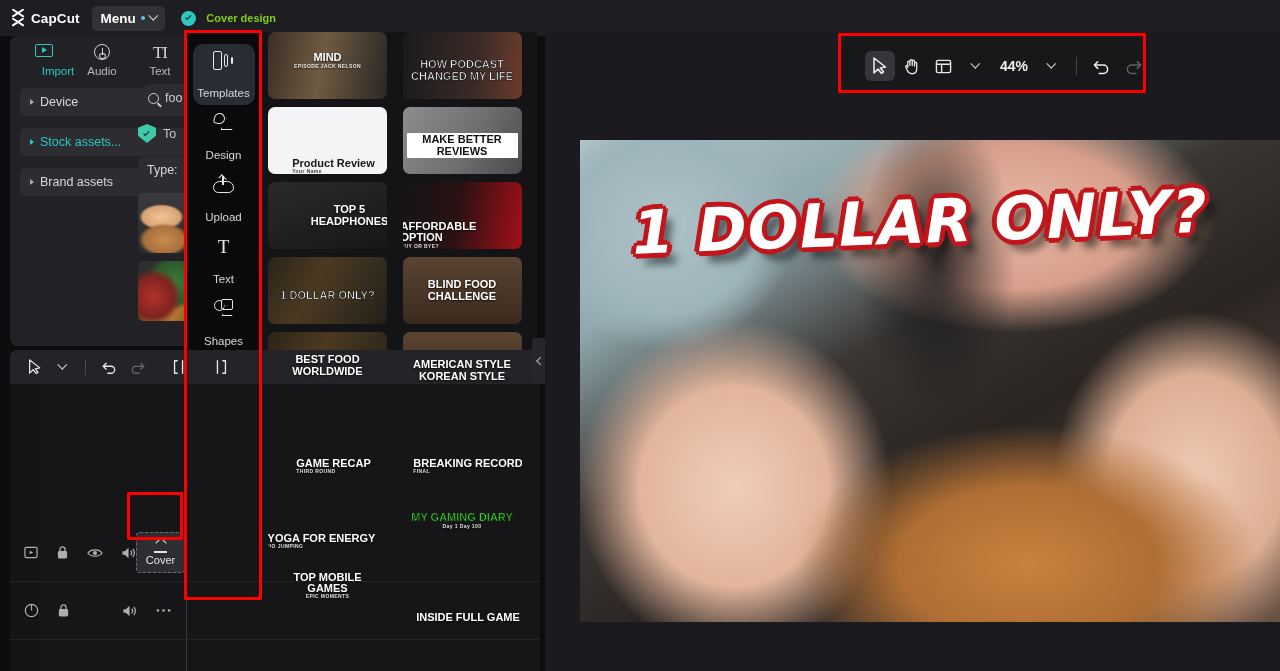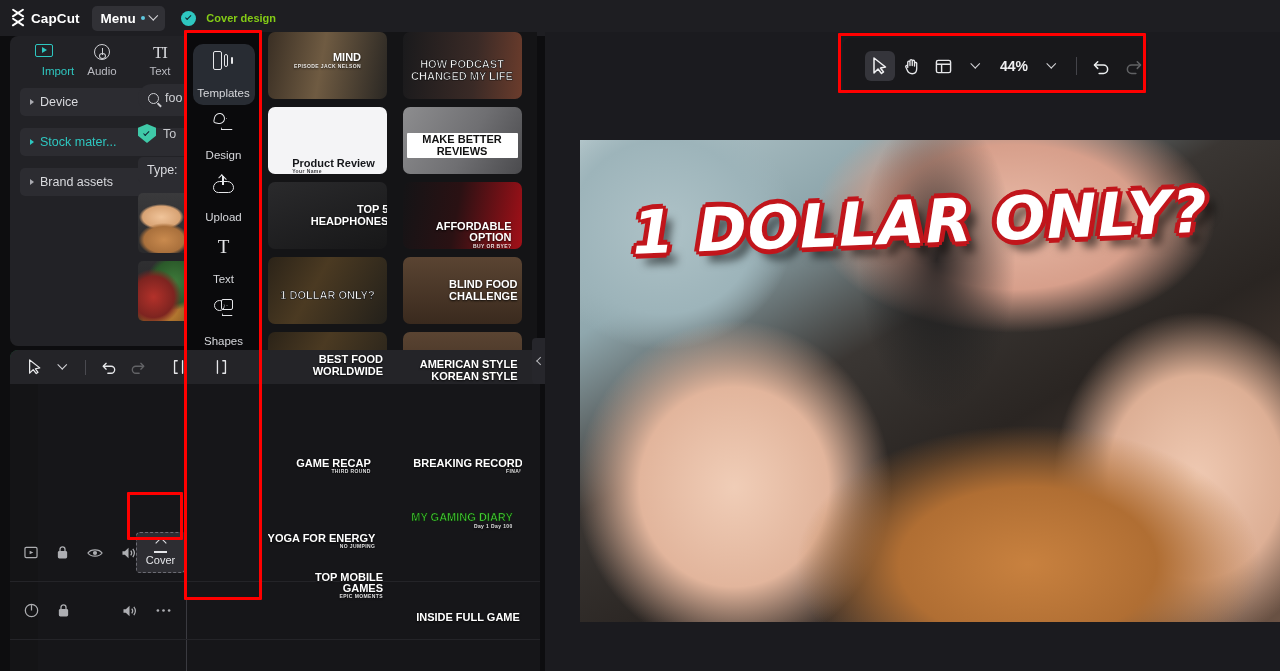--- a/index.html
+++ b/index.html
@@ -190,21 +190,21 @@
   .bg-amkor  { background: linear-gradient(#5a4432,#3a2a1e); }
   .bg-game   { background: linear-gradient(90deg,#6322e8 0%,#6322e8 42%,#2f5e3a 43%,#4e7a46 100%); }
   .bg-breaking{ background: linear-gradient(120deg,#9fc3dd 0%,#5d86a8 45%,#223647 100%); }
   .bg-yoga   { background: linear-gradient(90deg,#5e6f58 0%,#7b8a70 38%,#f1341f 39%,#f0208f 100%); }
   .bg-diary  { background: linear-gradient(90deg,#6f9b3d 0%,#8fbf55 48%,#5d8e6a 49%,#4a7b80 100%); }
   .bg-mobile { background: linear-gradient(150deg,#cbb089 0%,#9a7f5c 45%,#4a3a2a 100%); }
   .bg-inside { background: linear-gradient(120deg,#0f1c2e 0%,#1b3350 50%,#0b1522 100%); }
   .bg-story  { background: linear-gradient(90deg,#b2120f 0%,#6e0d0c 38%,#2f2320 39%,#14100e 100%); }
   .bg-react  { background: linear-gradient(110deg,#2a2220 0%,#4a3c33 55%,#bfb1a0 100%); }
 
-  .cap-white { color: #fff; text-shadow: 0 1px 2px rgba(0,0,0,.85); text-align: right; }
+  .cap-white { color: #fff; text-shadow: 0 1px 2px rgba(0,0,0,.85); }
   .cap-out   { color: #fff; -webkit-text-stroke: .6px #000; }
   .cap-dark  { color: #15161a; }
   .cap-green { color: #4ee23c; -webkit-text-stroke: .7px #0a2b08; }
   .cap-block { background:#fff; color:#111; padding:1px 4px; display:inline-block; border-radius:1px; }
   .cap-sm    { font-size: 5px; font-weight: 700; letter-spacing: .4px; opacity: .85; }
   .pos-left  { position:absolute; left:6px; top:50%; transform: translateY(-50%); text-align:left !important; }
   .pos-right { position:absolute; right:6px; top:50%; transform: translateY(-50%); text-align:left !important; }
   .pos-bottom{ position:absolute; left:0; right:0; bottom:5px; }
   .pos-top   { position:absolute; left:0; right:0; top:5px; }
 
@@ -345,21 +345,21 @@
         <span class="tl">Text</span>
       </div>
     </div>
     <div class="lp-body">
       <div class="lp-item">
         <span class="tri"></span>
         <span class="lbl">Device</span>
       </div>
       <div class="lp-item accent">
         <span class="tri"></span>
-        <span class="lbl">Stock mater...</span>
+        <span class="lbl">Stock assets...</span>
       </div>
       <div class="lp-item">
         <span class="tri"></span>
         <span class="lbl">Brand assets</span>
       </div>
     </div>
   </div>
 
   <div class="mid-col">
     <div class="search-box">

